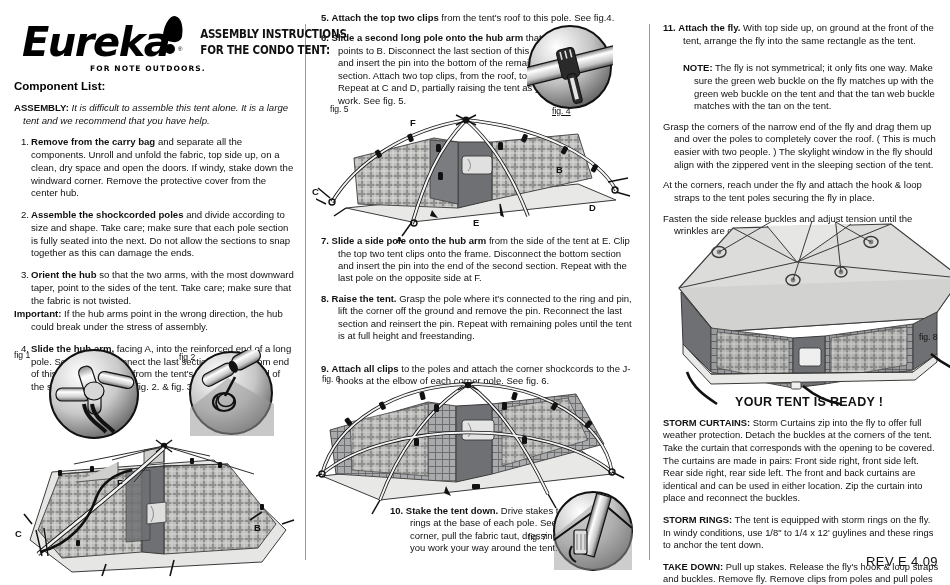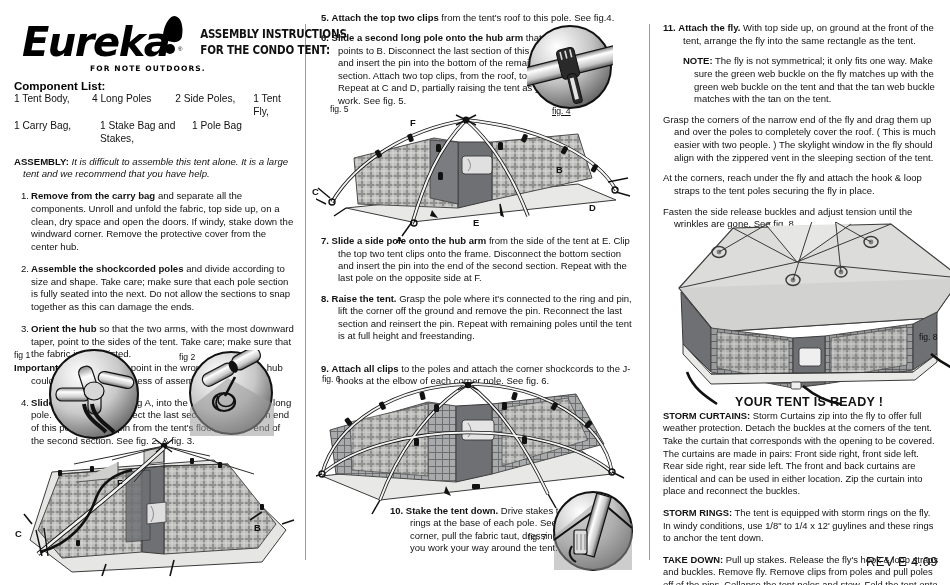--- a/index.html
+++ b/index.html
@@ -138,33 +138,20 @@
         <div class="reg">®</div>
       </div>
       <div class="tagline">FOR NOTE OUTDOORS.</div>
       <div class="assembly-title">
         <div>ASSEMBLY INSTRUCTIONS</div>
         <div>FOR THE CONDO TENT:</div>
       </div>
     </div>
 
     <div class="complist-title">Component List:</div>
-    <div class="complist-rows">
-      <div class="r">
-        <span class="cl-a">1 Tent Body,</span>
-        <span class="cl-b">4 Long Poles</span>
-        <span class="cl-c">2 Side Poles,</span>
-        <span>1 Tent Fly,</span>
-      </div>
-      <div class="r">
-        <span class="cl-a">1 Carry Bag,</span>
-        <span class="cl-b">1 Stake Bag and Stakes,</span>
-        <span class="cl-c">1 Pole Bag</span>
-      </div>
-    </div>
 
     <div class="assembly-note">
       <b>ASSEMBLY:</b>
       <span>It is difficult to assemble this tent alone. It is a large</span>
       <span class="ind">tent and we recommend that you have help.</span>
     </div>
 
     <ol class="steps">
       <li class="step">
         <span class="num">1.</span><b>Remove from the carry bag</b><span> and separate all the components. Unroll and unfold the fabric, top side up, on a clean, dry space and open the doors. If windy, stake down the windward corner. Remove the protective cover from the center hub.</span>
@@ -215,21 +202,21 @@
       <b>10.</b>
       <b>Stake the tent down.</b><span> Drive stakes to capture the rings at the base of each pole.  See fig. 7. Stake one corner, pull the fabric taut, dressing out the floor as you work your way around the tent.</span>
     </div>
   </div>
 
   <div class="col col-right">
     <div class="right-step" style="margin-top:14px;padding-left:20px;text-indent:-20px;">
       <b>11.</b>
       <b>Attach the fly.</b><span> With top side up, on ground at the front of the tent, arrange the fly into the same rectangle as the tent.</span>
     </div>
-    <div class="right-step" style="margin-top:8px;padding-left:31px;text-indent:-11px;">
+    <div class="right-step" style="margin-top:15px;padding-left:31px;text-indent:-11px;">
       <b>NOTE:</b><span> The fly is not symmetrical; it only fits one way. Make sure the green web buckle on the fly matches up with the green web buckle on the tent and that the tan web buckle matches with the tan on the tent.</span>
     </div>
 
     <div class="para hang">Grasp the corners of the narrow end of the fly and drag them up and over the poles to completely cover the roof. ( This is much easier with two people. ) The skylight window in the fly should align with the zippered vent in the sleeping section of the tent.</div>
     <div class="para hang">At the corners, reach under the fly and attach the hook &amp; loop straps to the tent poles securing the fly in place.</div>
     <div class="para hang">Fasten the side release buckles and adjust tension until the wrinkles are gone. See fig. 8.</div>
 
     <div style="height:170px;"></div>
 
     <div class="sec">

